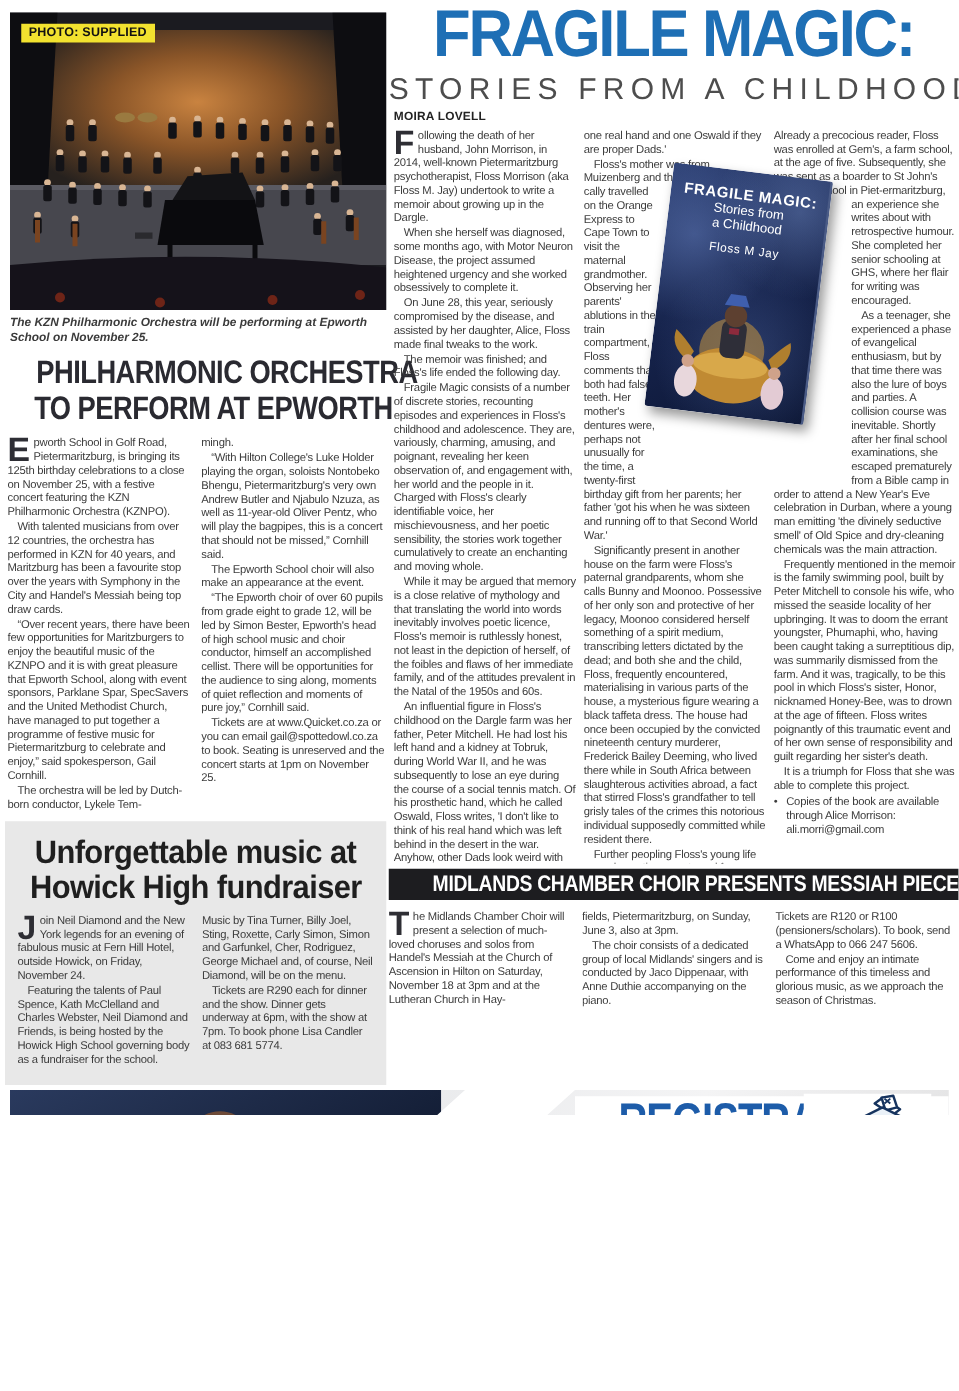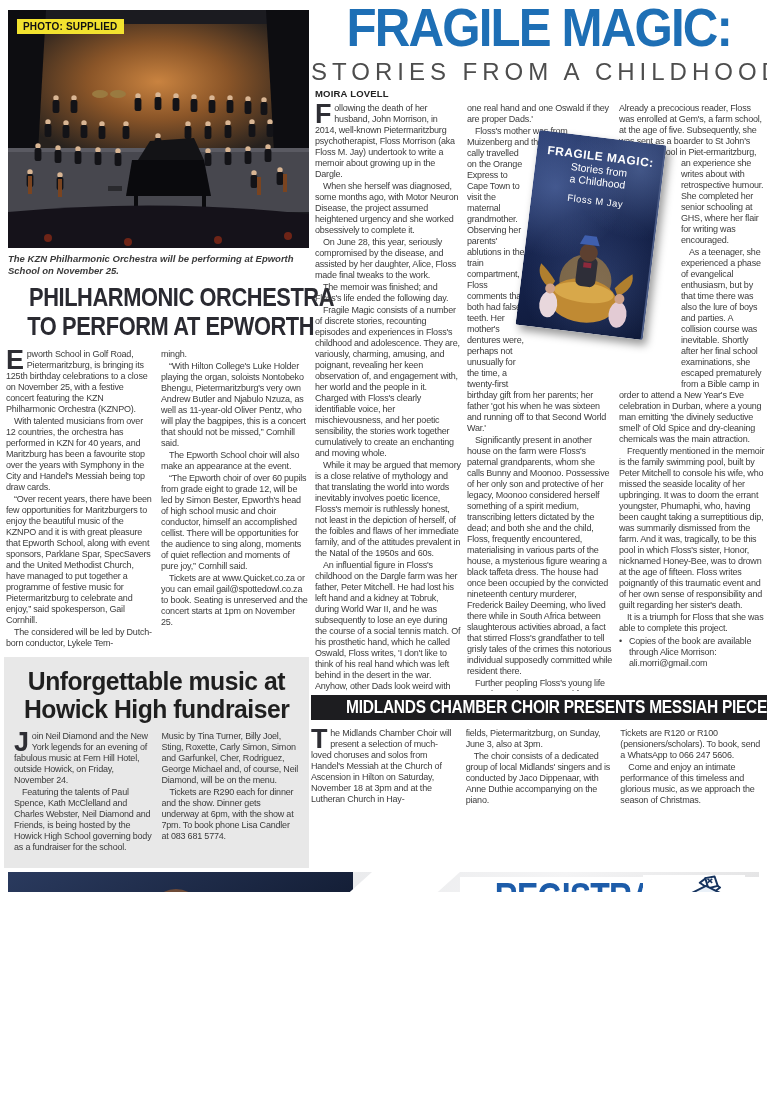--- a/index.html
+++ b/index.html
@@ -181,21 +181,21 @@
 
   <div class="phil-headline">
     <div class="squeeze">PHILHARMONIC ORCHESTRA</div>
     <div class="squeeze">TO PERFORM AT EPWORTH</div>
   </div>
   <div class="cols bodytext phil-cols">
     <div class="col">
       <p><span class="dropcap">E</span><span>pworth School in Golf Road, Pietermaritzburg, is bringing its 125th birthday celebrations to a close on November 25, with a festive concert featuring the KZN Philharmonic Orchestra (KZNPO).</span></p>
       <p>With talented musicians from over 12 countries, the orchestra has performed in KZN for 40 years, and Maritzburg has been a favourite stop over the years with Symphony in the City and Handel's Messiah being top draw cards.</p>
       <p>“Over recent years, there have been few opportunities for Maritzburgers to enjoy the beautiful music of the KZNPO and it is with great pleasure that Epworth School, along with event sponsors, Parklane Spar, SpecSavers and the United Methodist Church, have managed to put together a programme of festive music for Pietermaritzburg to celebrate and enjoy,” said spokesperson, Gail Cornhill.</p>
-      <p>The considered will be led by Dutch-born conductor, Lykele Tem-</p>
+      <p>The orchestra will be led by Dutch-born conductor, Lykele Tem-</p>
     </div>
     <div class="col">
       <p>mingh.</p>
       <p>“With Hilton College's Luke Holder playing the organ, soloists Nontobeko Bhengu, Pietermaritzburg's very own Andrew Butler and Njabulo Nzuza, as well as 11-year-old Oliver Pentz, who will play the bagpipes, this is a concert that should not be missed,” Cornhill said.</p>
       <p>The Epworth School choir will also make an appearance at the event.</p>
       <p>“The Epworth choir of over 60 pupils from grade eight to grade 12, will be led by Simon Bester, Epworth's head of high school music and choir conductor, himself an accomplished cellist. There will be opportunities for the audience to sing along, moments of quiet reflection and moments of pure joy,” Cornhill said.</p>
       <p>Tickets are at www.Quicket.co.za or you can email gail@spottedowl.co.za to book. Seating is unreserved and the concert starts at 1pm on November 25.</p>
     </div>
   </div>
 

